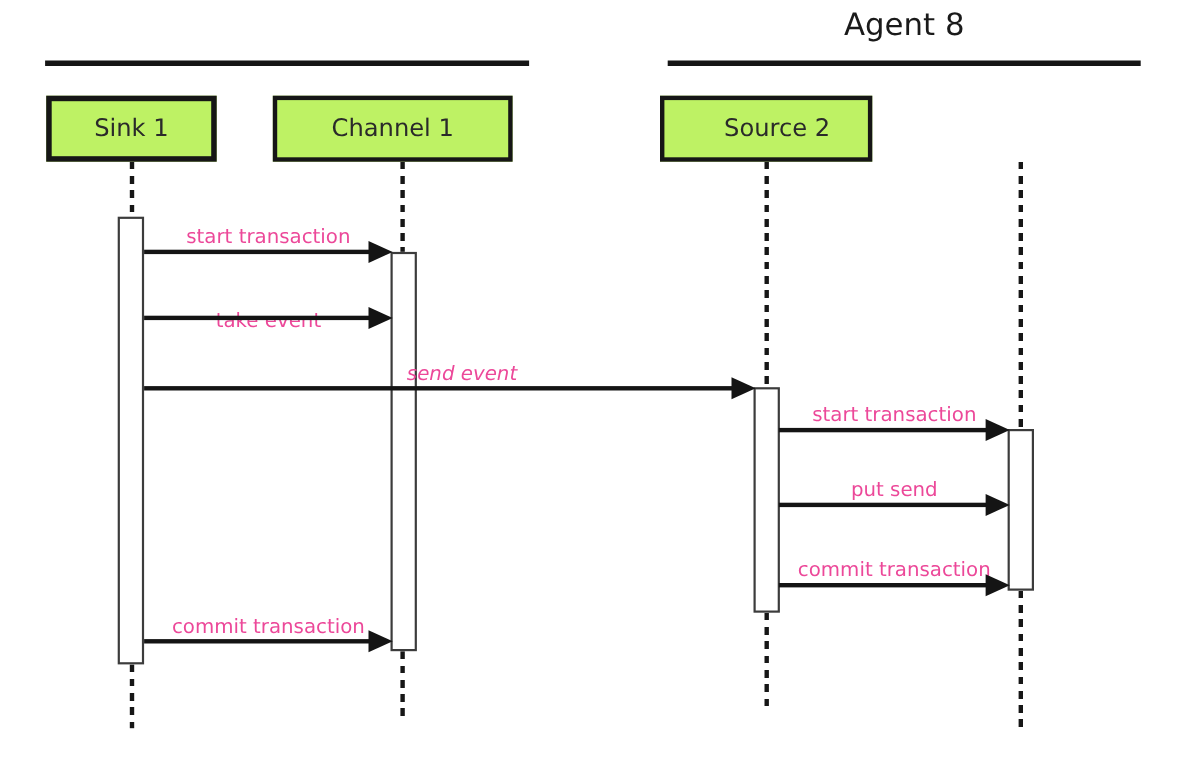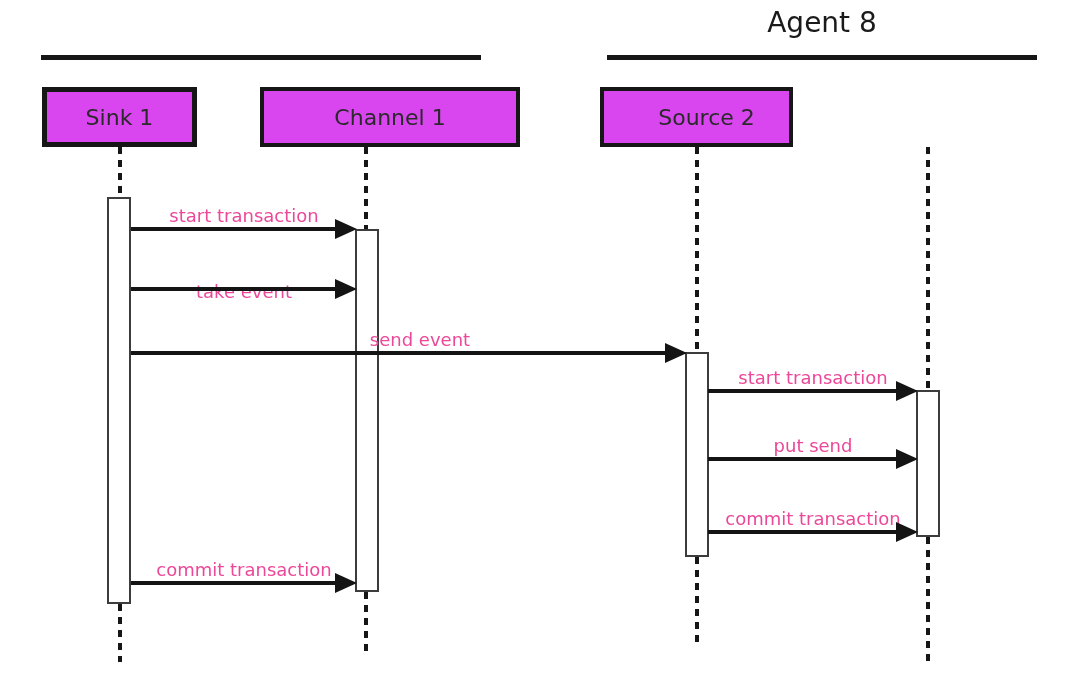--- a/index.html
+++ b/index.html
@@ -26,21 +26,21 @@
   }
   .group-underline {
     position: absolute;
     height: 5px;
     background: #161616;
   }
   .participant-box {
     position: absolute;
     box-sizing: border-box;
     border: 4px solid #161616;
-    background: #d946ef;
+    background: #bef264;
     display: flex;
     align-items: center;
     justify-content: center;
     font-size: 22px;
     color: #2a2a2a;
     white-space: nowrap;
   }
   .lifeline {
     position: absolute;
     width: 4px;
@@ -85,21 +85,21 @@
 <div id="diagram">
 
   <div class="group-underline" style="left:41px; top:55px; width:440px;"></div>
 
   <div class="group-title" style="left:822px; top:6px;">Agent 8</div>
   <div class="group-underline" style="left:607px; top:55px; width:430px;"></div>
 
   <div class="participant-box" style="left:42px; top:87px; width:155px; height:60px; border-width:5px;">
     <span>Sink 1</span>
   </div>
-  <div class="participant-box" style="left:260px; top:87px; width:260px; height:60px;align-items:center;">
+  <div class="participant-box" style="left:248px; top:87px; width:218px; height:60px;align-items:center;">
     <span>Channel 1</span>
   </div>
   <div class="participant-box" style="left:600px; top:87px; width:193px; height:60px;padding-left:20px;">
     <span>Source 2</span>
   </div>
 
   <div class="lifeline" style="left:118px; top:147px; height:50px;"></div>
   <div class="lifeline" style="left:118px; top:604px; height:58px;"></div>
 
   <div class="lifeline" style="left:364px; top:147px; height:82px;"></div>
@@ -117,21 +117,21 @@
   <div class="activation" style="left:916px; top:390px; height:147px;"></div>
 
   <div class="msg-label" style="left:244px; top:206px;">start transaction</div>
   <div class="msg-line" style="left:131px; top:227px; width:205px;"></div>
   <div class="arrowhead" style="left:335px; top:219px;"></div>
 
   <div class="msg-label" style="left:244px; top:282px;">take event</div>
   <div class="msg-line" style="left:131px; top:287px; width:205px;"></div>
   <div class="arrowhead" style="left:335px; top:279px;"></div>
 
-  <div class="msg-label" style="left:420px; top:330px;">send event</div>
+  <div class="msg-label" style="left:420px; top:330px;font-style:italic;">send event</div>
   <div class="msg-line" style="left:131px; top:351px; width:535px;"></div>
   <div class="arrowhead" style="left:665px; top:343px;"></div>
 
   <div class="msg-label" style="left:813px; top:368px;">start transaction</div>
   <div class="msg-line" style="left:708px; top:389px; width:189px;"></div>
   <div class="arrowhead" style="left:896px; top:381px;"></div>
 
   <div class="msg-label" style="left:813px; top:436px;">put send</div>
   <div class="msg-line" style="left:708px; top:457px; width:189px;"></div>
   <div class="arrowhead" style="left:896px; top:449px;"></div>

